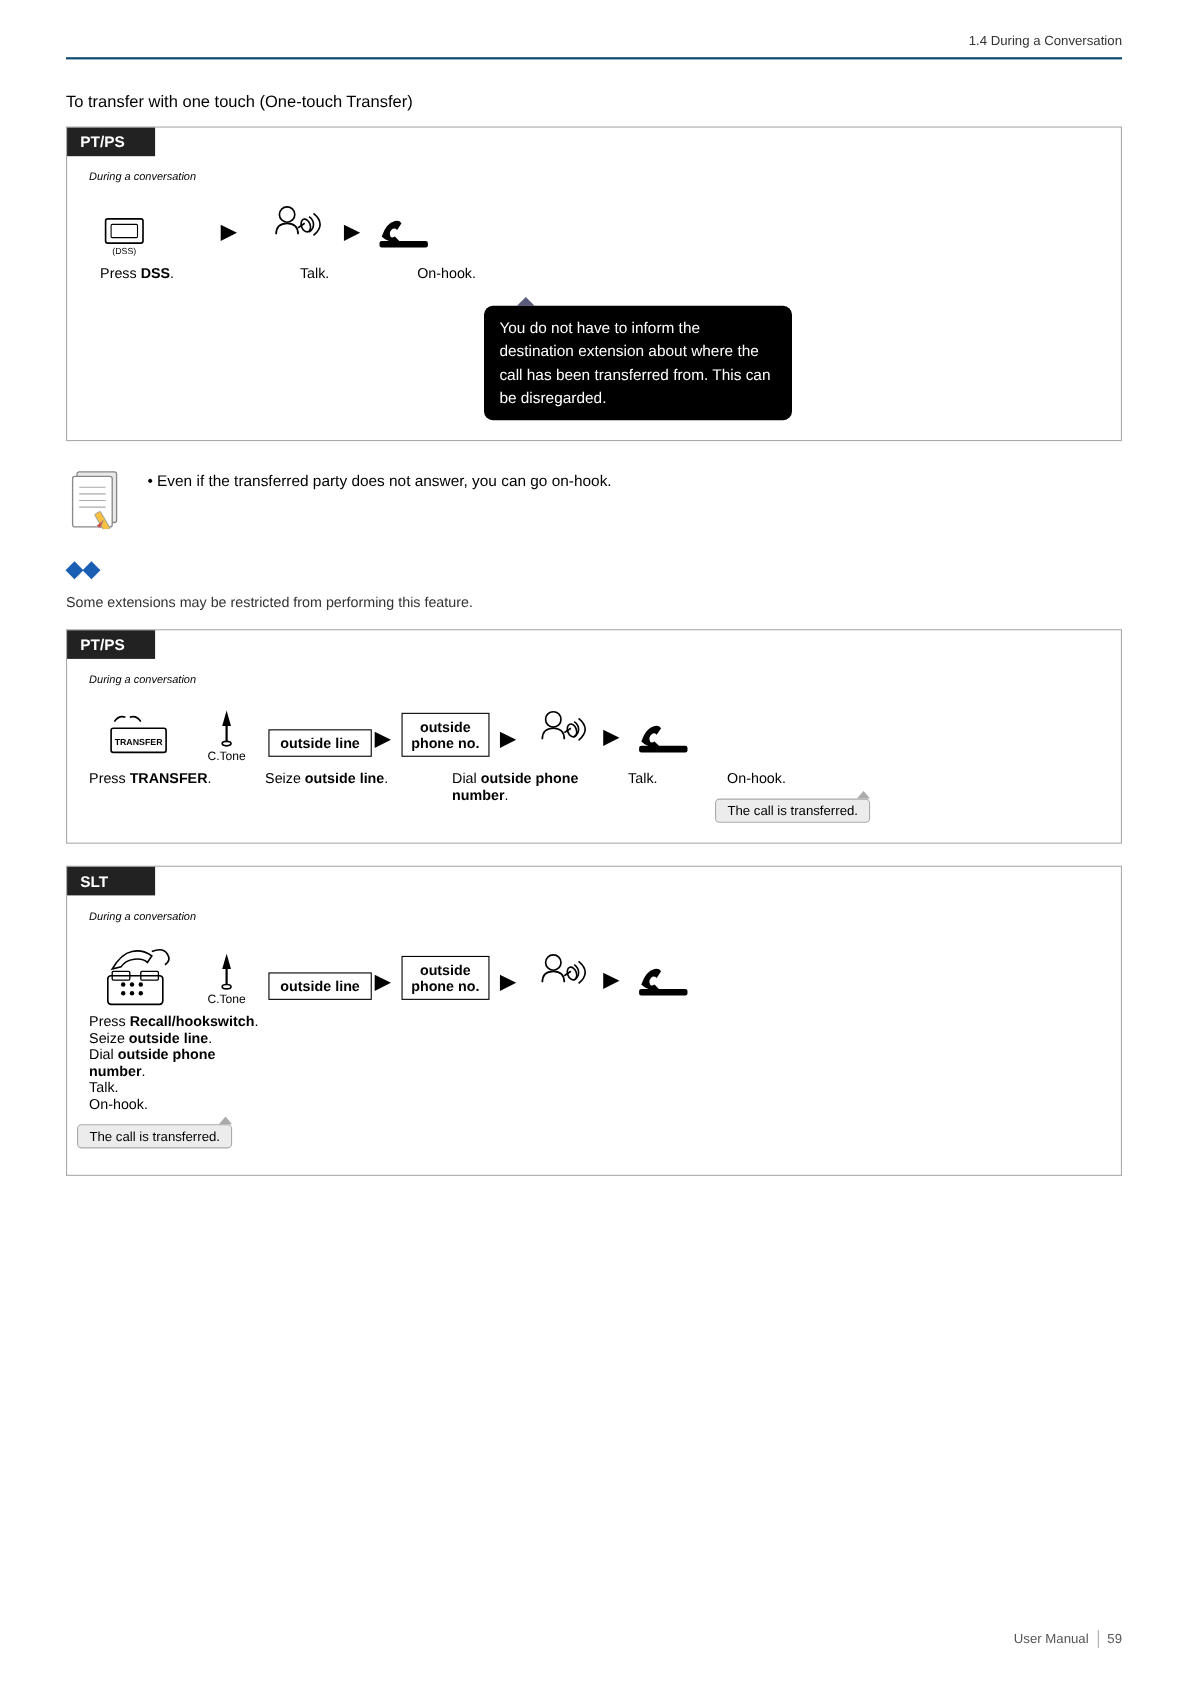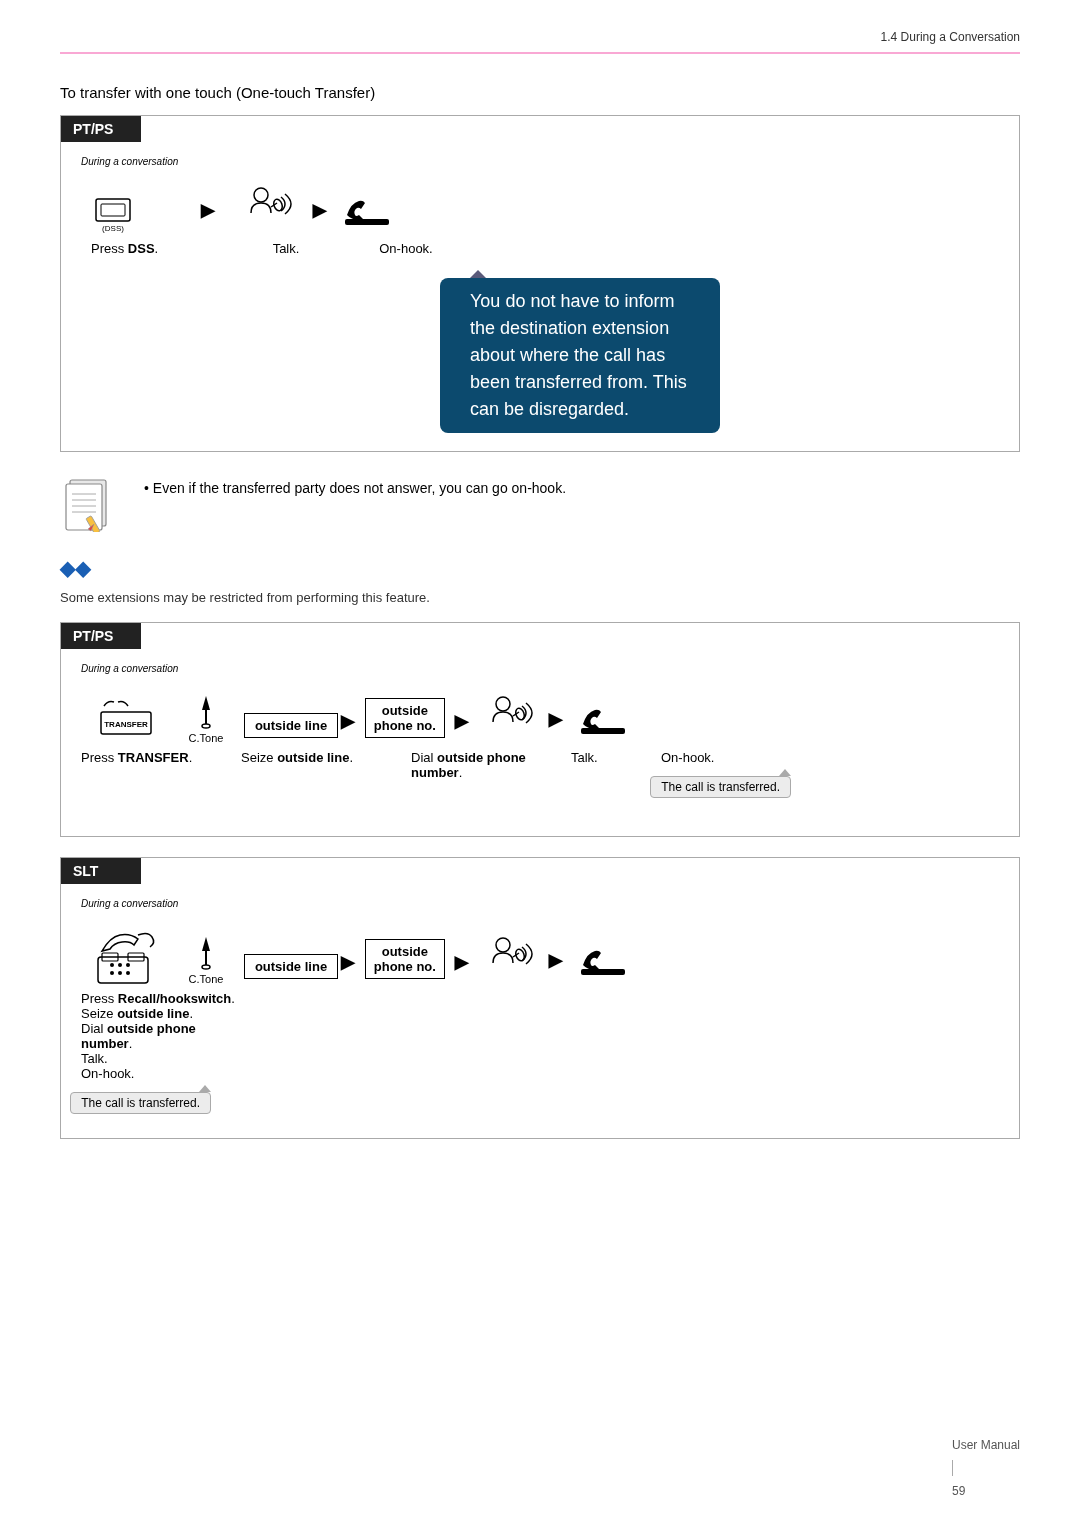--- a/index.html
+++ b/index.html
@@ -18,21 +18,21 @@
       min-height: 1528px;
       padding: 30px 60px 60px 60px;
       position: relative;
     }
 
     
     .page-header {
       display: flex;
       justify-content: flex-end;
       padding-bottom: 8px;
-      border-bottom: 2px solid #f9a8d4;
+      border-bottom: 2px solid #0c4a6e;
       margin-bottom: 30px;
     }
     .page-header-title {
       font-size: 12px;
       color: #333;
     }
 
     
     .section-heading {
       font-weight: normal;
@@ -62,21 +62,21 @@
       font-style: italic;
       font-size: 10px;
       margin-bottom: 18px;
       color: #000;
     }
 
     
     .note-row {
       display: flex;
       align-items: flex-start;
-      gap: 24px;
+      gap: 14px;
       margin: 16px 0 24px 0;
     }
 
     
     .main-section-title {
       font-size: 20px;
       font-weight: bold;
       color: #1a5fb4;
       margin-bottom: 10px;
       display: flex;
@@ -102,23 +102,22 @@
     }
 
     
     .page-footer {
       position: absolute;
       bottom: 30px;
       right: 60px;
       font-size: 12px;
       color: #555;
       display: flex;
-      align-items: flex-start;
+      align-items: center;
       gap: 8px;
-      flex-direction: column;
     }
     .footer-divider {
       width: 1px;
       height: 16px;
       background: #aaa;
     }
     .icons-row {
       display: flex;
       align-items: center;
       margin-bottom: 10px;
@@ -226,21 +225,21 @@
 
       <div style="display:flex; align-items:flex-start; gap:0; margin-bottom:14px;">
         <div class="label-cell col-1" style="padding-left:10px; width:140px;">Press <b>DSS</b>.</div>
         <div class="label-cell" style="width:130px; text-align:center;">Talk.</div>
         <div class="label-cell" style="width:110px; text-align:center;">On-hook.</div>
       </div>
 
       <div style="display:flex; justify-content:center; margin-left:80px; margin-top:0px;">
         <div>
           <div style="width:0;height:0;border-left:8px solid transparent;border-right:8px solid transparent;border-bottom:8px solid #5a5a7a;margin-left:30px;margin-bottom:0;"></div>
-          <div style="background:#0c4a6e;color:#fff;border-radius:8px;padding:10px 30px;font-size:18px;max-width:280px;line-height:1.5;">
+          <div style="background:#000000;color:#fff;border-radius:8px;padding:10px 14px;font-size:14px;max-width:280px;line-height:1.5;">
             <span>You do not have to inform the destination extension about where the call has been transferred from. This can be disregarded.</span>
           </div>
         </div>
       </div>
     </div>
   </div>
 
   <div class="note-row">
     <div style="flex-shrink:0; width:60px; height:60px;">
       <svg width="58" height="60" viewBox="0 0 58 60">
@@ -318,21 +317,21 @@
         <div class="arrow-cell">▶</div>
 
         <div class="icon-cell" style="width:80px; align-items:center;">
           <svg width="60" height="50" viewBox="0 0 60 50">
             <path d="M10 30 Q14 18 22 16 Q26 15 28 18 L24 24 Q22 22 20 23 Q16 26 18 30 Q19 32 22 30 L26 34 Q24 37 22 36 Q14 34 10 30 Z" fill="#000"></path>
             <rect x="8" y="34" width="44" height="6" rx="2" fill="#000"></rect>
           </svg>
         </div>
       </div>
 
-      <div style="display:flex; align-items:flex-start; gap:0; margin-bottom:20px;">
+      <div style="display:flex; align-items:flex-start; gap:0; margin-bottom:0;">
         <div class="label-cell" style="width:160px;">Press <b>TRANSFER</b>.</div>
         <div class="label-cell" style="width:170px;">Seize <b>outside line</b>.</div>
         <div class="label-cell" style="width:160px;">Dial <b>outside phone<br>number</b>.</div>
         <div class="label-cell" style="width:90px;">Talk.</div>
         <div class="label-cell" style="width:130px; position:relative;">
           On-hook.
           <div style="margin-top:4px;">
             <div class="note-balloon-wrapper">
               <div class="note-balloon">The call is transferred.</div>
             </div>

